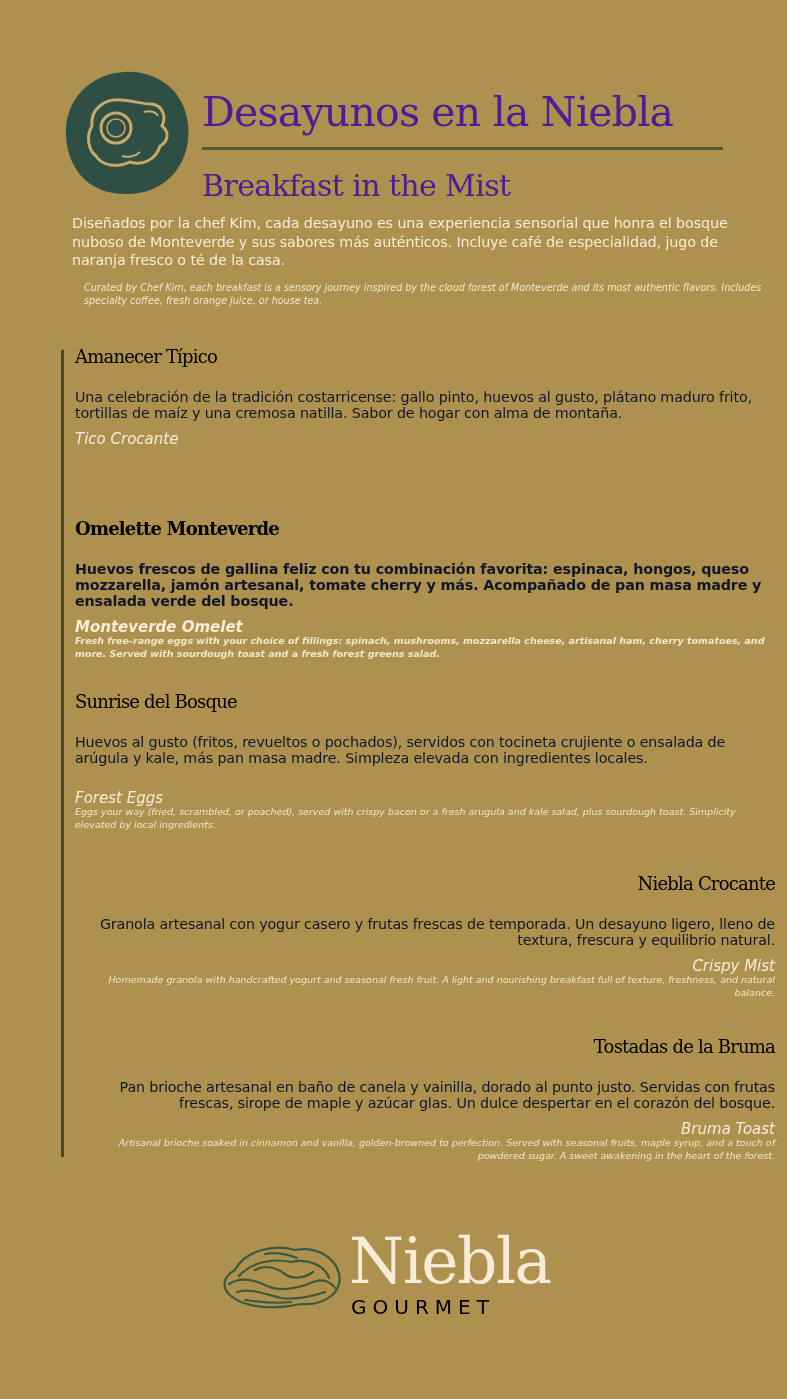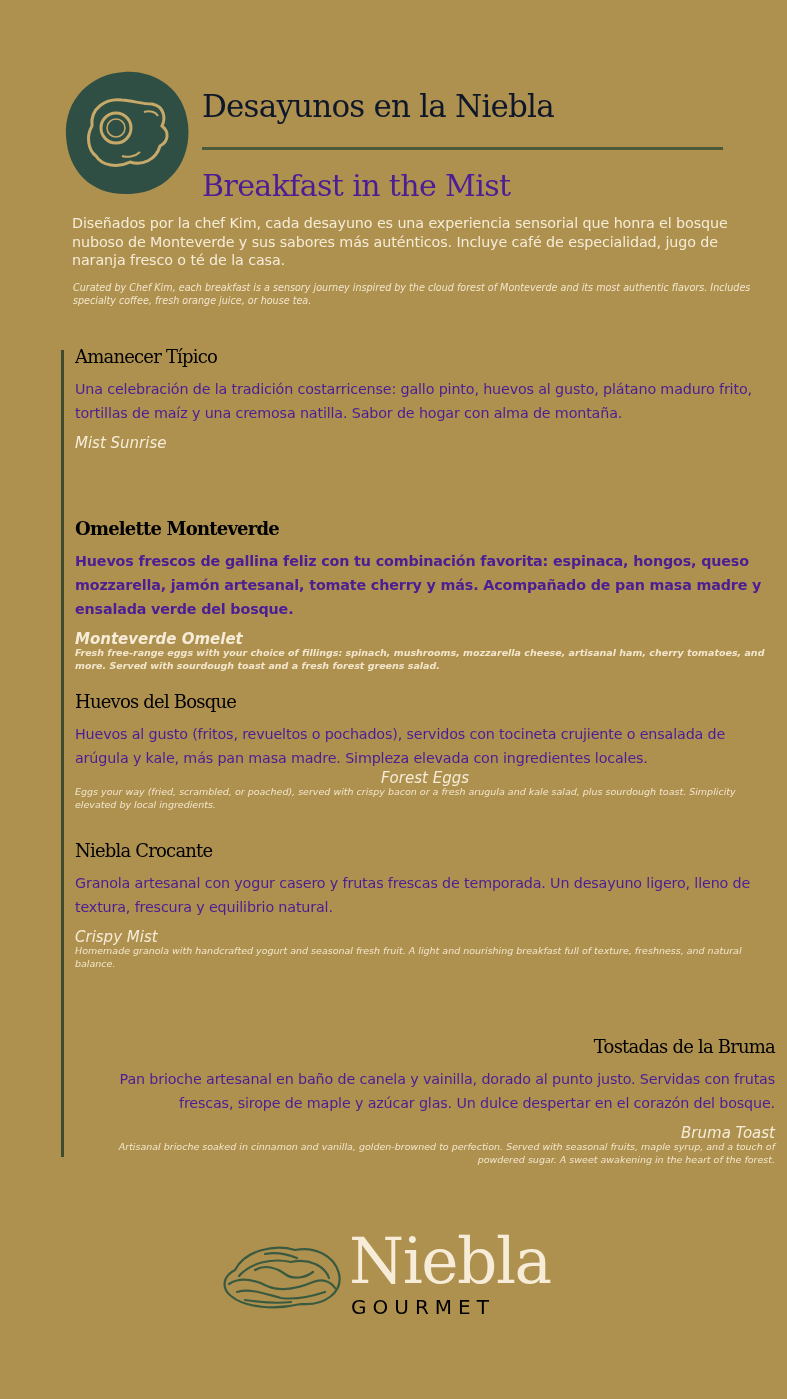--- a/index.html
+++ b/index.html
@@ -7,44 +7,44 @@
       width: 787px; height: 1399px; overflow: hidden;
       background: #ae914f;
       font-family: "DejaVu Sans", sans-serif;
       color: #f6ecd8;
       position: relative;
     }
     .header { position: absolute; left: 62px; top: 68px; width: 680px; height: 140px; }
     .logo-badge { position: absolute; left: 0; top: 0; width: 130px; height: 130px; }
     .title-es {
       position: absolute; left: 140px; top: 20px;
-      font-family: "DejaVu Serif", serif; font-size: 31px; color: #0f172a;
+      font-family: "DejaVu Serif", serif; font-size: 41px; color: #4c1d95;
       letter-spacing: -0.8px; white-space: nowrap; font-weight: normal;
     }
     .title-rule { position: absolute; left: 140px; top: 79px; width: 521px; height: 3px; background: #4b5a3a; }
     .title-en {
       position: absolute; left: 140px; top: 100px;
       font-family: "DejaVu Serif", serif; font-size: 30px; color: #4c1d95;
       letter-spacing: -0.6px; white-space: nowrap;
     }
     .intro-es {
       position: absolute; left: 72px; top: 214px; width: 690px;
       font-size: 14.3px; line-height: 18.5px; color: #f6ecd8; letter-spacing: -0.1px;
     }
     .intro-en {
-      position: absolute; left: 73px; top: 281px; width: 690px;
+      position: absolute; left: 84px; top: 281px; width: 690px;
       font-size: 9.6px; line-height: 13px; font-style: italic; color: #f3e6cc;
     }
     .menu-bar { position: absolute; left: 61px; top: 350px; width: 3px; height: 807px; background: #3f4a2f; }
     .item { position: absolute; left: 75px; width: 700px; }
     .item-title {
       font-family: "DejaVu Serif", serif; font-size: 18px; line-height: 32px;
       color: #000000; letter-spacing: -0.8px; white-space: nowrap;
     }
-    .item-desc-es { font-size: 14.3px; line-height: 24px; margin-top: 4px; color: #4c1d95; letter-spacing: -0.15px; }
+    .item-desc-es { font-size: 14.3px; line-height: 16px; margin-top: 16px; color: #0f172a; letter-spacing: -0.15px; }
     .item-name-en { font-size: 15px; line-height: 16px; font-style: italic; margin-top: 10px; color: #f6ecd8; }
     .item-desc-en { font-size: 9.5px; line-height: 12.8px; font-style: italic; color: #f3e6cc; }
     .footer { position: absolute; left: 215px; top: 1236px; width: 330px; height: 90px; }
     .footer-mark { position: absolute; left: 0; top: 4px; width: 130px; height: 72px; }
     .footer-brand {
       position: absolute; left: 134px; top: -4px;
       font-family: "DejaVu Serif", serif; font-size: 63px; color: #f6ecd8; letter-spacing: -1.5px; line-height: 60px;
     }
     .footer-sub {
       position: absolute; left: 136px; top: 60px;
@@ -69,38 +69,38 @@
 </div>
 
 <div class="intro-es">Diseñados por la chef Kim, cada desayuno es una experiencia sensorial que honra el bosque nuboso de Monteverde y sus sabores más auténticos. Incluye café de especialidad, jugo de naranja fresco o té de la casa.</div>
 <div class="intro-en">Curated by Chef Kim, each breakfast is a sensory journey inspired by the cloud forest of Monteverde and its most authentic flavors. Includes specialty coffee, fresh orange juice, or house tea.</div>
 
 <div class="menu-bar"></div>
 
 <div class="item" style="top:341px;">
   <div class="item-title">Amanecer Típico</div>
   <div class="item-desc-es">Una celebración de la tradición costarricense: gallo pinto, huevos al gusto, plátano maduro frito, tortillas de maíz y una cremosa natilla. Sabor de hogar con alma de montaña.</div>
-  <div class="item-name-en">Mist Sunrise</div>
+  <div class="item-name-en">Tico Crocante</div>
 </div>
 
 <div class="item" style="top:513px;font-weight:bold;">
   <div class="item-title">Omelette Monteverde</div>
   <div class="item-desc-es">Huevos frescos de gallina feliz con tu combinación favorita: espinaca, hongos, queso mozzarella, jamón artesanal, tomate cherry y más. Acompañado de pan masa madre y ensalada verde del bosque.</div>
   <div class="item-name-en">Monteverde Omelet</div>
   <div class="item-desc-en">Fresh free-range eggs with your choice of fillings: spinach, mushrooms, mozzarella cheese, artisanal ham, cherry tomatoes, and more. Served with sourdough toast and a fresh forest greens salad.</div>
 </div>
 
 <div class="item" style="top:686px;">
-  <div class="item-title">Huevos del Bosque</div>
+  <div class="item-title">Sunrise del Bosque</div>
   <div class="item-desc-es">Huevos al gusto (fritos, revueltos o pochados), servidos con tocineta crujiente o ensalada de arúgula y kale, más pan masa madre. Simpleza elevada con ingredientes locales.</div>
-  <div class="item-name-en" style="margin-top:0;text-align:center;">Forest Eggs</div>
+  <div class="item-name-en" style="margin-top:24px;">Forest Eggs</div>
   <div class="item-desc-en">Eggs your way (fried, scrambled, or poached), served with crispy bacon or a fresh arugula and kale salad, plus sourdough toast. Simplicity elevated by local ingredients.</div>
 </div>
 
-<div class="item" style="top:835px;">
+<div class="item" style="top:868px;text-align:right;">
   <div class="item-title">Niebla Crocante</div>
   <div class="item-desc-es">Granola artesanal con yogur casero y frutas frescas de temporada. Un desayuno ligero, lleno de textura, frescura y equilibrio natural.</div>
   <div class="item-name-en">Crispy Mist</div>
   <div class="item-desc-en">Homemade granola with handcrafted yogurt and seasonal fresh fruit. A light and nourishing breakfast full of texture, freshness, and natural balance.</div>
 </div>
 
 <div class="item" style="top:1031px;text-align:right;">
   <div class="item-title">Tostadas de la Bruma</div>
   <div class="item-desc-es">Pan brioche artesanal en baño de canela y vainilla, dorado al punto justo. Servidas con frutas frescas, sirope de maple y azúcar glas. Un dulce despertar en el corazón del bosque.</div>
   <div class="item-name-en">Bruma Toast</div>

